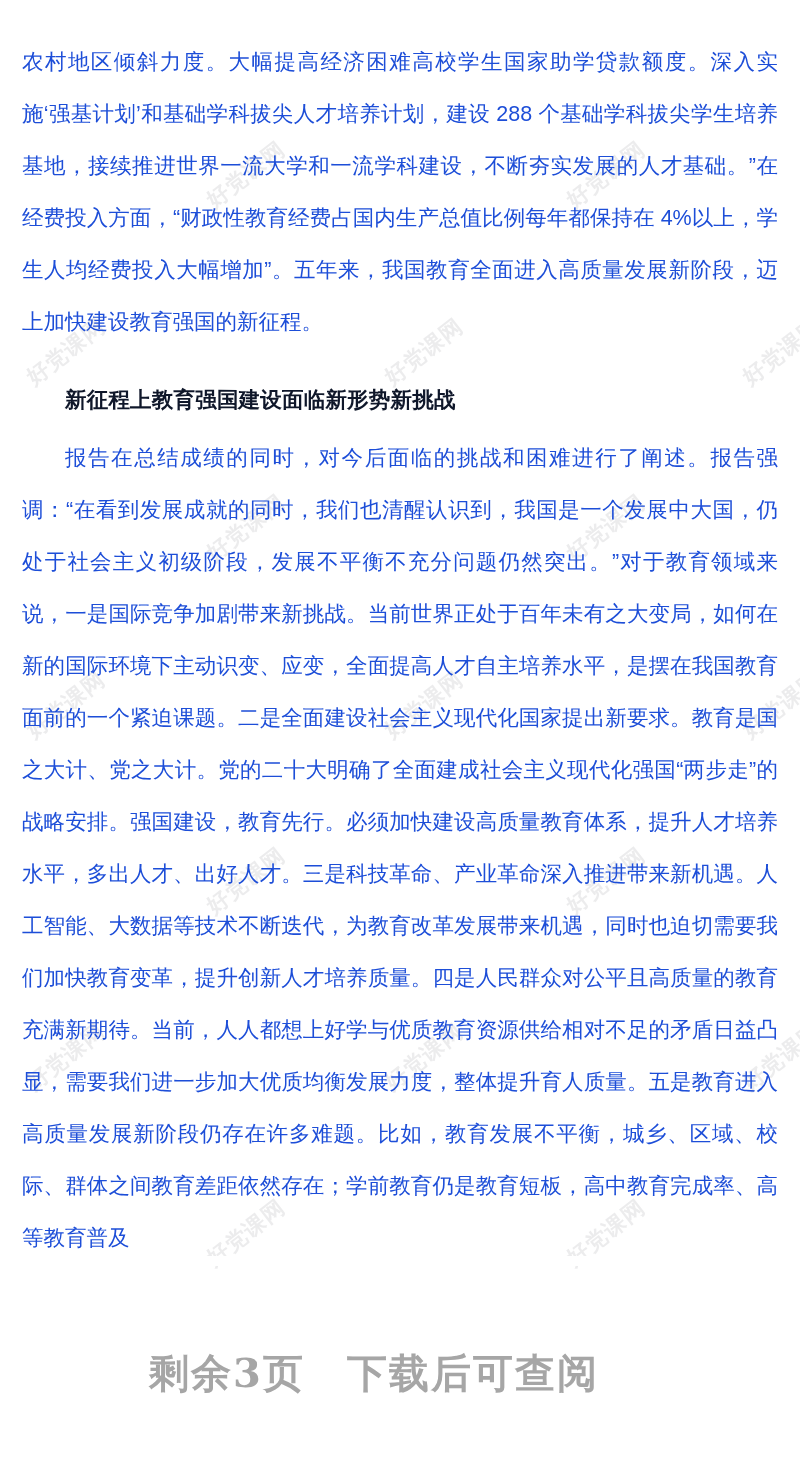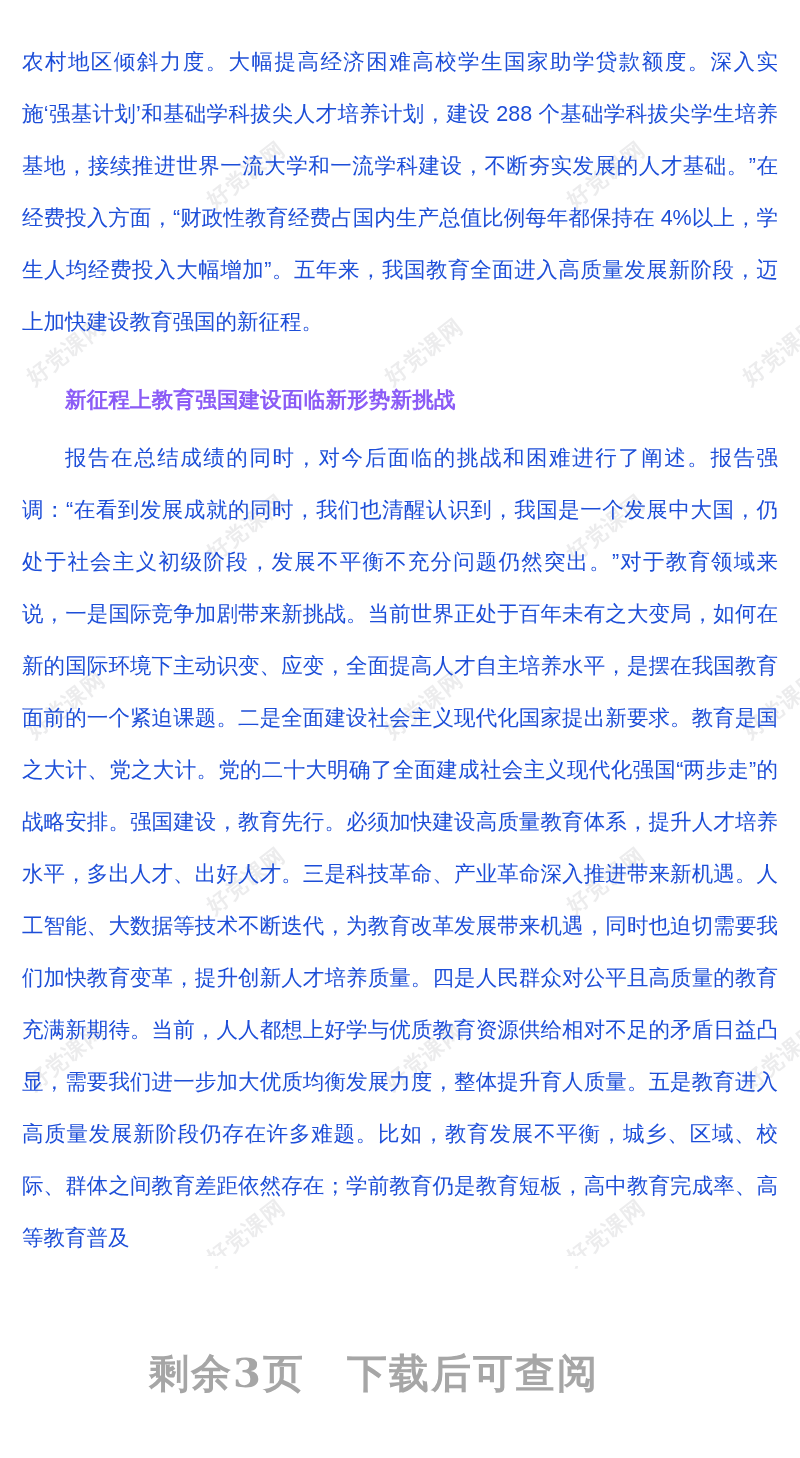--- a/index.html
+++ b/index.html
@@ -77,21 +77,21 @@
     text-indent: 2em;
   }
 
   .doc-heading {
     margin: 0;
     padding-top: 26px;
     padding-bottom: 6px;
     font-size: 21.5px;
     line-height: 52px;
     font-weight: bold;
-    color: #8b5cf6;
+    color: #0f172a;
     text-indent: 2em;
     letter-spacing: 0.2px;
   }
 
   
   #clip-fade {
     position: absolute;
     left: 0;
     top: 1256px;
     width: 800px;

